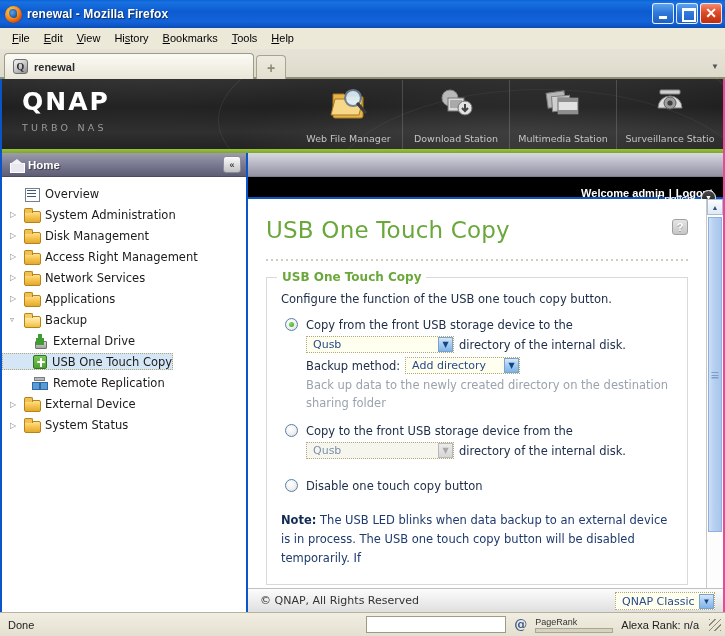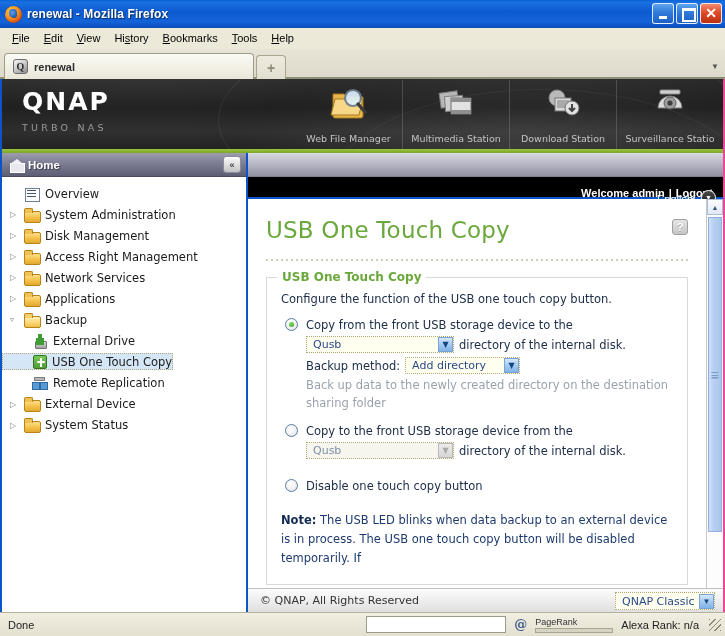--- a/index.html
+++ b/index.html
@@ -541,38 +541,38 @@
             <path d="M4 8 h11 l3 3 h16 v19 a2 2 0 0 1 -2 2 H6 a2 2 0 0 1 -2 -2 Z" fill="#e8b54d" stroke="#a87a1c"></path>
             <path d="M6 13 h28 l-4 16 H2 Z" fill="#f7d889" stroke="#a87a1c"></path>
             <circle cx="24" cy="12" r="8" fill="#dff0fb" stroke="#6d7d8c" stroke-width="2.2" opacity="0.92"></circle>
             <path d="M29 18 l7 8" stroke="#3c3c3c" stroke-width="3.4" stroke-linecap="round"></path>
           </svg>
           <div class="st-label">Web File Manager</div>
         </div>
 
         <div class="station">
           <svg class="st-ico" viewBox="0 0 40 34">
+            <circle cx="14" cy="12" r="8" fill="#b9b9b9" stroke="#848484"></circle>
+            <rect x="12" y="12" width="16" height="13" fill="#d8d8d8" stroke="#777"></rect>
+            <rect x="14" y="14" width="12" height="8" fill="#a9a9a9"></rect>
+            <circle cx="29" cy="22" r="7" fill="#e3e3e3" stroke="#6f6f6f"></circle>
+            <path d="M29 18 v7 M26 22 l3 3 l3 -3" stroke="#444" stroke-width="2" fill="none"></path>
+          </svg>
+          <div class="st-label">Download Station</div>
+        </div>
+
+        <div class="station">
+          <svg class="st-ico" viewBox="0 0 40 34">
             <rect x="4" y="6" width="18" height="15" fill="#b7b7b7" stroke="#7d7d7d" transform="rotate(-8 13 13)"></rect>
             <rect x="9" y="10" width="18" height="15" fill="#cfcfcf" stroke="#7d7d7d" transform="rotate(-4 18 17)"></rect>
             <rect x="15" y="12" width="20" height="16" fill="#e2e2e2" stroke="#6e6e6e"></rect>
             <rect x="15" y="12" width="20" height="4" fill="#8e8e8e"></rect>
             <rect x="15" y="24" width="20" height="4" fill="#8e8e8e"></rect>
           </svg>
           <div class="st-label">Multimedia Station</div>
-        </div>
-
-        <div class="station">
-          <svg class="st-ico" viewBox="0 0 40 34">
-            <circle cx="14" cy="12" r="8" fill="#b9b9b9" stroke="#848484"></circle>
-            <rect x="12" y="12" width="16" height="13" fill="#d8d8d8" stroke="#777"></rect>
-            <rect x="14" y="14" width="12" height="8" fill="#a9a9a9"></rect>
-            <circle cx="29" cy="22" r="7" fill="#e3e3e3" stroke="#6f6f6f"></circle>
-            <path d="M29 18 v7 M26 22 l3 3 l3 -3" stroke="#444" stroke-width="2" fill="none"></path>
-          </svg>
-          <div class="st-label">Download Station</div>
         </div>
 
         <div class="station">
           <svg class="st-ico" viewBox="0 0 40 34">
             <rect x="10" y="4" width="20" height="4" rx="1" fill="#cfcfcf" stroke="#8a8a8a"></rect>
             <path d="M8 22 a12 12 0 0 1 24 0 Z" fill="#dcdcdc" stroke="#7a7a7a"></path>
             <circle cx="20" cy="17" r="6" fill="#9c9c9c" stroke="#5e5e5e"></circle>
             <circle cx="20" cy="17" r="2.6" fill="#3f3f3f"></circle>
           </svg>
           <div class="st-label">Surveillance Statio</div>

